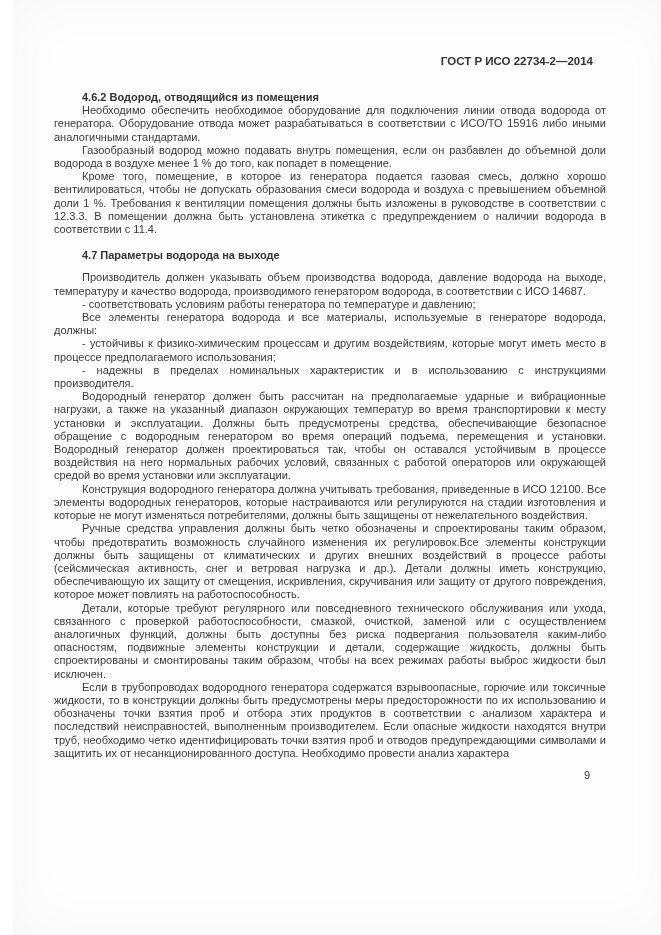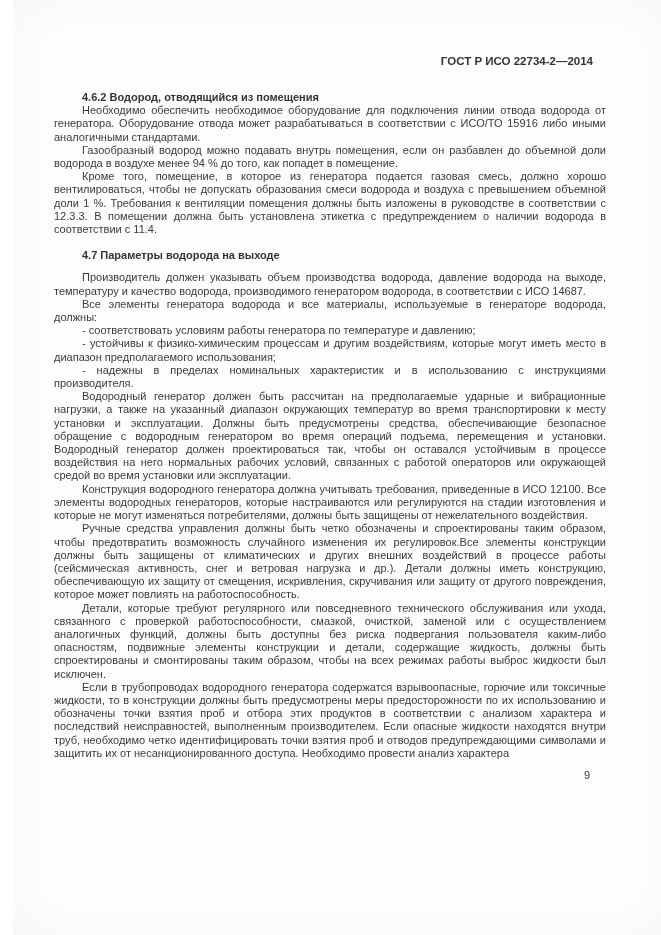--- a/index.html
+++ b/index.html
@@ -76,30 +76,30 @@
 <div class="page">
   <div class="content">
 
     <div class="doc-header">
       <span>ГОСТ Р ИСО 22734-2—2014</span>
     </div>
 
     <h4 class="h-sub">4.6.2 Водород, отводящийся из помещения</h4>
     <p class="para">Необходимо обеспечить необходимое оборудование для подключения линии отвода водорода от генератора. Оборудование отвода может разрабатываться в соответствии с ИСО/ТО 15916 либо иными аналогичными стандартами.</p>
 
-    <p class="para">Газообразный водород можно подавать внутрь помещения, если он разбавлен до объемной доли водорода в воздухе менее 94 % до того, как попадет в помещение.</p>
+    <p class="para">Газообразный водород можно подавать внутрь помещения, если он разбавлен до объемной доли водорода в воздухе менее 1 % до того, как попадет в помещение.</p>
     <p class="para">Кроме того, помещение, в которое из генератора подается газовая смесь, должно хорошо вентилироваться, чтобы не допускать образования смеси водорода и воздуха с превышением объемной доли 1 %. Требования к вентиляции помещения должны быть изложены в руководстве в соответствии с 12.3.3. В помещении должна быть установлена этикетка с предупреждением о наличии водорода в соответствии с 11.4.</p>
 
     <h4 class="h-sub h-spaced">4.7 Параметры водорода на выходе</h4>
     <p class="para">Производитель должен указывать объем производства водорода, давление водорода на выходе, температуру и качество водорода, производимого генератором водорода, в соответствии с ИСО 14687.</p>
 
 
+    <p class="para">- соответствовать условиям работы генератора по температуре и давлению;</p>
     <p class="para">Все элементы генератора водорода и все материалы, используемые в генераторе водорода, должны:</p>
-    <p class="para">- соответствовать условиям работы генератора по температуре и давлению;</p>
-    <p class="para">- устойчивы к физико-химическим процессам и другим воздействиям, которые могут иметь место в диапазон предполагаемого использования;</p>
+    <p class="para">- устойчивы к физико-химическим процессам и другим воздействиям, которые могут иметь место в процессе предполагаемого использования;</p>
     <p class="para">- надежны в пределах номинальных характеристик и в использованию с инструкциями производителя.</p>
     <p class="para">Водородный генератор должен быть рассчитан на предполагаемые ударные и вибрационные нагрузки, а также на указанный диапазон окружающих температур во время транспортировки к месту установки и эксплуатации. Должны быть предусмотрены средства, обеспечивающие безопасное обращение с водородным генератором во время операций подъема, перемещения и установки. Водородный генератор должен проектироваться так, чтобы он оставался устойчивым в процессе воздействия на него нормальных рабочих условий, связанных с работой операторов или окружающей средой во время установки или эксплуатации.</p>
     <p class="para">Конструкция водородного генератора должна учитывать требования, приведенные в ИСО 12100. Все элементы водородных генераторов, которые настраиваются или регулируются на стадии изготовления и которые не могут изменяться потребителями, должны быть защищены от нежелательного воздействия.</p>
     <p class="para">Ручные средства управления должны быть четко обозначены и спроектированы таким образом, чтобы предотвратить возможность случайного изменения их регулировок.Все элементы конструкции должны быть защищены от климатических и других внешних воздействий в процессе работы (сейсмическая активность, снег и ветровая нагрузка и др.). Детали должны иметь конструкцию, обеспечивающую их защиту от смещения, искривления, скручивания или защиту от другого повреждения, которое может повлиять на работоспособность.</p>
     <p class="para">Детали, которые требуют регулярного или повседневного технического обслуживания или ухода, связанного с проверкой работоспособности, смазкой, очисткой, заменой или с осуществлением аналогичных функций, должны быть доступны без риска подвергания пользователя каким-либо опасностям, подвижные элементы конструкции и детали, содержащие жидкость, должны быть спроектированы и смонтированы таким образом, чтобы на всех режимах работы выброс жидкости был исключен.</p>
     <p class="para">Если в трубопроводах водородного генератора содержатся взрывоопасные, горючие или токсичные жидкости, то в конструкции должны быть предусмотрены меры предосторожности по их использованию и обозначены точки взятия проб и отбора этих продуктов в соответствии с анализом характера и последствий неисправностей, выполненным производителем. Если опасные жидкости находятся внутри труб, необходимо четко идентифицировать точки взятия проб и отводов предупреждающими символами и защитить их от несанкционированного доступа. Необходимо провести анализ характера</p>
 
     <div class="doc-footer">
       <span>9</span>
     </div>

